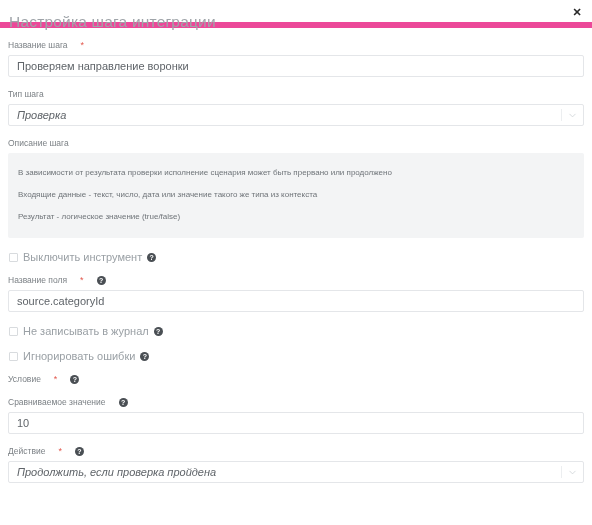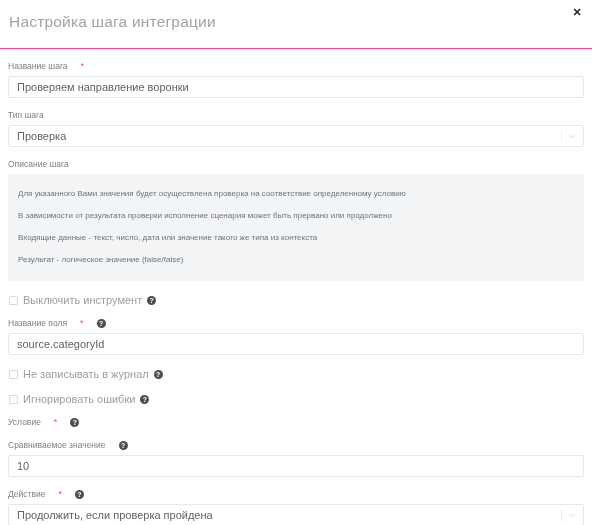--- a/index.html
+++ b/index.html
@@ -21,23 +21,23 @@
     box-sizing: border-box;
     background: #fff;
     position: relative;
     display: flex;
     flex-direction: column;
   }
 
   
   .header {
     position: relative;
-    height: 49px;
+    height: 28px;
     flex: 0 0 auto;
-    border-bottom: 1px solid #ec4899;
+    border-bottom: 6px solid #ec4899;
     box-sizing: border-box;
   }
   .title {
     position: absolute;
     left: 9px;
     top: 13px;
     font-size: 15.5px;
     font-weight: 400;
     color: #9fa4a9;
     letter-spacing: .2px;
@@ -117,20 +117,21 @@
     outline: none;
     display: flex;
     align-items: center;
   }
   input.input { padding: 0 8px; line-height: 20px; }
 
   .select {
     position: relative;
     padding-right: 30px;
     cursor: pointer;
+    font-style: italic;
   }
   .select .sel-divider {
     position: absolute;
     right: 21px;
     top: 4px;
     bottom: 4px;
     width: 1px;
     background: #eceef0;
   }
   .select .chev {
@@ -215,24 +216,23 @@
           <path d="M2 4.5 L6 8.5 L10 4.5" fill="none" stroke="currentColor" stroke-width="1.1"></path>
         </svg>
       </div>
     </div>
 
     <div class="field">
       <div class="label">
         <span>Описание шага</span>
       </div>
       <div class="desc-panel">
-        <div class="desc-line">Для указанного Вами значения будет осуществлена проверка на соответствие определенному условию</div>
         <div class="desc-line">В зависимости от результата проверки исполнение сценария может быть прервано или продолжено</div>
         <div class="desc-line">Входящие данные - текст, число, дата или значение такого же типа из контекста</div>
-        <div class="desc-line">Результат - логическое значение (false/false)</div>
+        <div class="desc-line">Результат - логическое значение (true/false)</div>
       </div>
     </div>
 
     <div class="check-row">
       <span class="cb"></span>
       <span class="cb-label">Выключить инструмент</span>
       <span class="help">?</span>
     </div>
 
     <div class="field">

